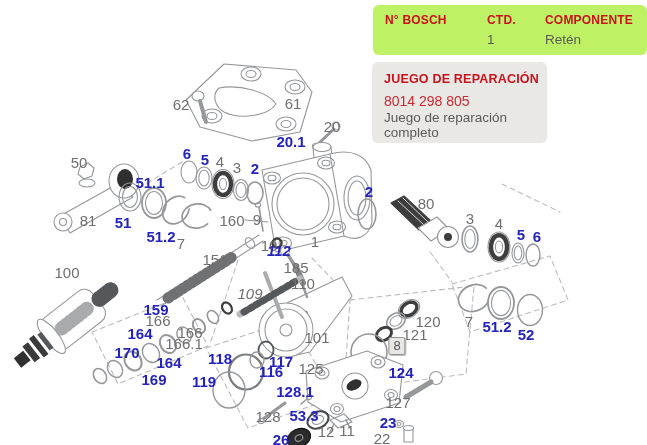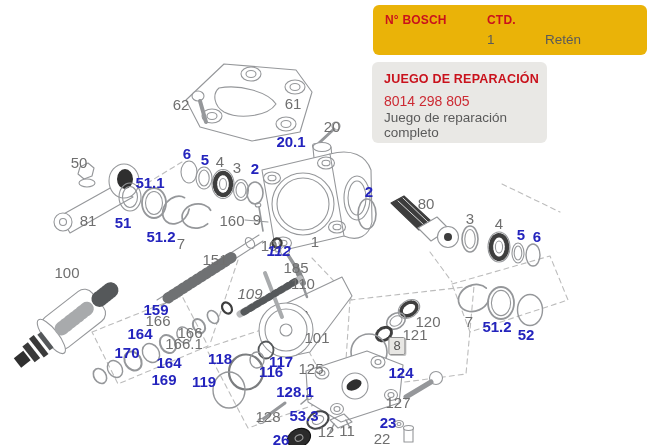--- a/index.html
+++ b/index.html
@@ -3,21 +3,21 @@
 <meta charset="utf-8">
 <style>
   html,body{margin:0;padding:0;}
   body{width:647px;height:445px;overflow:hidden;background:#ffffff;
        font-family:"Liberation Sans", sans-serif;position:relative;}
   .stage{position:absolute;left:0;top:0;width:647px;height:445px;}
   svg{position:absolute;left:0;top:0;}
 
   
   .info-table{position:absolute;left:373px;top:5px;width:274px;height:50px;
-              background:#eab308;border-radius:6px;}
+              background:#bef264;border-radius:6px;}
   .info-table .hdr{position:absolute;top:8px;font-size:12px;font-weight:bold;
                    color:#c9121c;letter-spacing:.2px;white-space:nowrap;}
   .info-table .val{position:absolute;top:27px;font-size:13.5px;color:#5a5a5a;white-space:nowrap;}
   .col1{left:12px;} .col2{left:114px;} .col3{left:172px;}
 
   .kit-panel{position:absolute;left:372px;top:62px;width:175px;height:81px;
              background:#e9e8e5;border-radius:6px;}
   .kit-title{position:absolute;left:12px;top:10px;font-size:12.5px;font-weight:bold;
              color:#c9121c;letter-spacing:.2px;white-space:nowrap;}
   .kit-number{position:absolute;left:12px;top:31px;font-size:14px;color:#cc2a33;white-space:nowrap;}
@@ -305,21 +305,21 @@
       <div class="plabel plain" style="left: 296px; top: 267px;">185</div>
       <div class="plabel plain" style="left: 303px; top: 283px;">110</div>
       <div class="plabel plain" style="left: 250px; top: 293px; font-style: italic;">109</div>
       <div class="plabel link" style="left: 156px; top: 309px;">159</div>
       <div class="plabel plain" style="left: 158px; top: 320px;">166</div>
       <div class="plabel link" style="left: 140px; top: 333px;">164</div>
       <div class="plabel plain" style="left: 190px; top: 332px;">166</div>
       <div class="plabel plain" style="left: 184px; top: 343px;">166.1</div>
       <div class="plabel link" style="left: 127px; top: 352px;">170</div>
       <div class="plabel link" style="left: 169px; top: 362px;">164</div>
-      <div class="plabel link" style="left: 164px; top: 379px;">169</div>
+      <div class="plabel link" style="left: 154px; top: 379px;">169</div>
       <div class="plabel link" style="left: 220px; top: 358px;">118</div>
       <div class="plabel link" style="left: 204px; top: 381px;">119</div>
       <div class="plabel link" style="left: 281px; top: 361px;">117</div>
       <div class="plabel link" style="left: 271px; top: 371px;">116</div>
       <div class="plabel plain" style="left: 317px; top: 337px;">101</div>
       <div class="plabel plain" style="left: 311px; top: 368px;">125</div>
       <div class="plabel link" style="left: 401px; top: 372px;">124</div>
       <div class="plabel plain" style="left: 398px; top: 402px;">127</div>
       <div class="plabel plain" style="left: 428px; top: 321px;">120</div>
       <div class="plabel plain" style="left: 415px; top: 334px;">121</div>
@@ -330,20 +330,21 @@
       <div class="plabel plain" style="left: 326px; top: 431px;">12</div>
       <div class="plabel plain" style="left: 347px; top: 430px;">11</div>
       <div class="plabel link" style="left: 388px; top: 422px;">23</div>
       <div class="plabel plain" style="left: 382px; top: 438px;">22</div>
       <div class="plabel link" style="left: 281px; top: 439px;">26</div>
     </div>
 
   <div class="info-table">
     <span class="hdr col1">N° BOSCH</span>
     <span class="hdr col2">CTD.</span>
+    <span class="hdr col3">COMPONENTE</span>
     <span class="val col2">1</span>
     <span class="val col3">Retén</span>
   </div>
 
   <div class="kit-panel">
     <span class="kit-title">JUEGO DE REPARACIÓN</span>
     <span class="kit-number">8014 298 805</span>
     <span class="kit-desc">Juego de reparación completo</span>
   </div>
 

